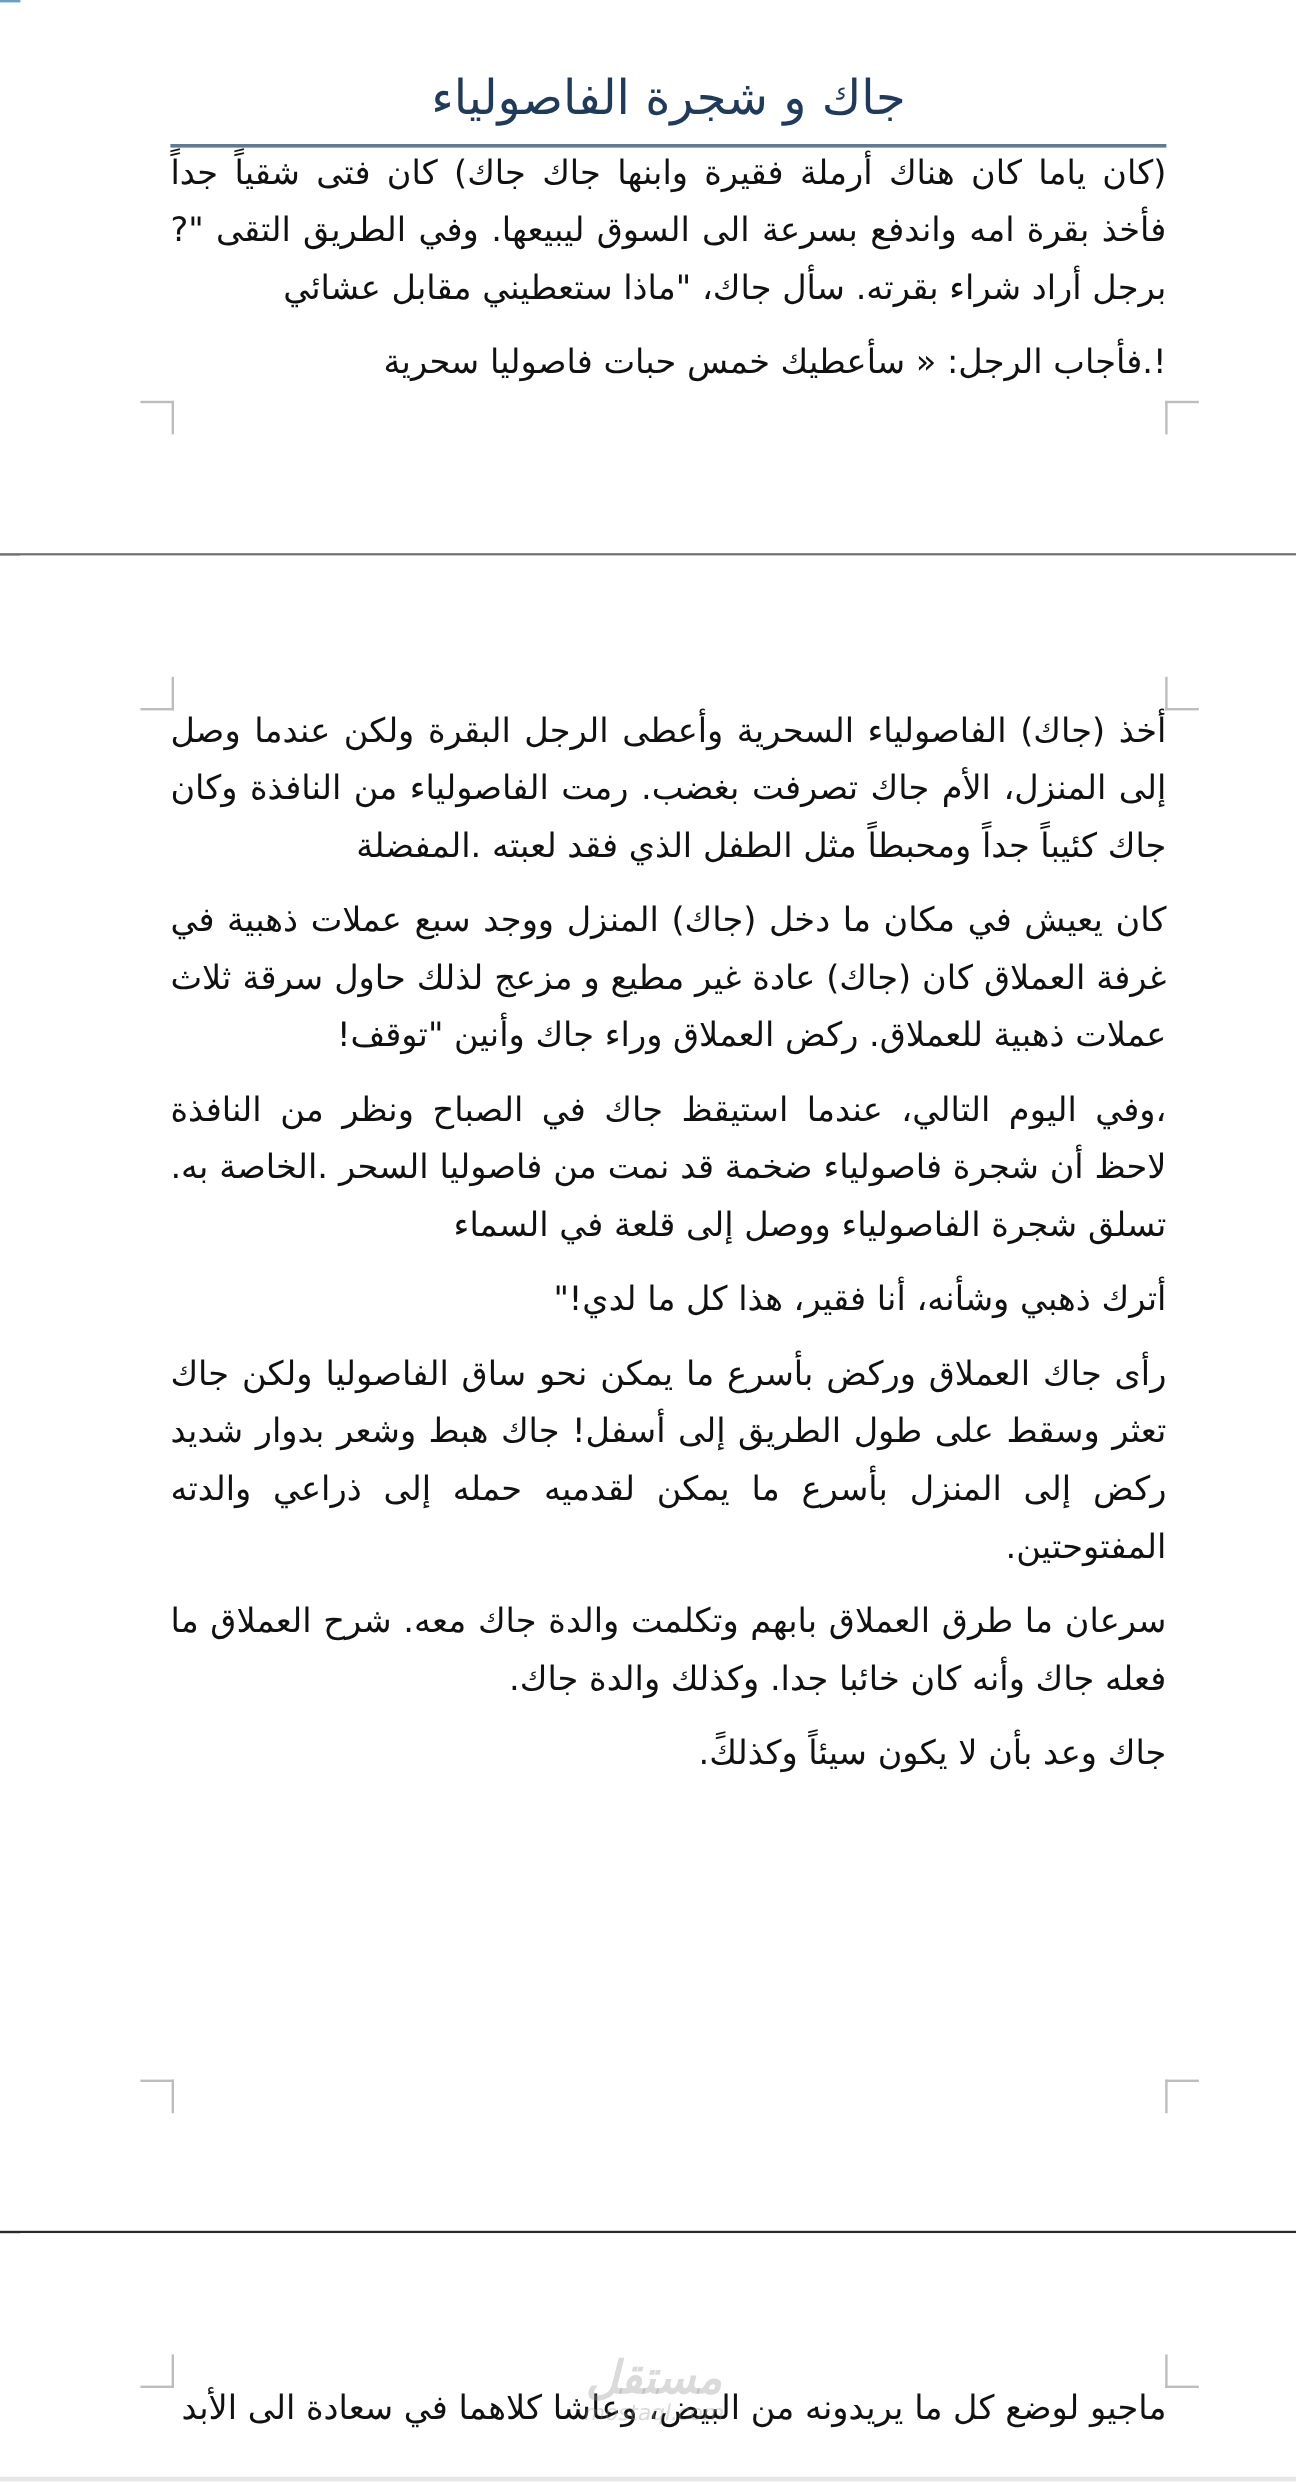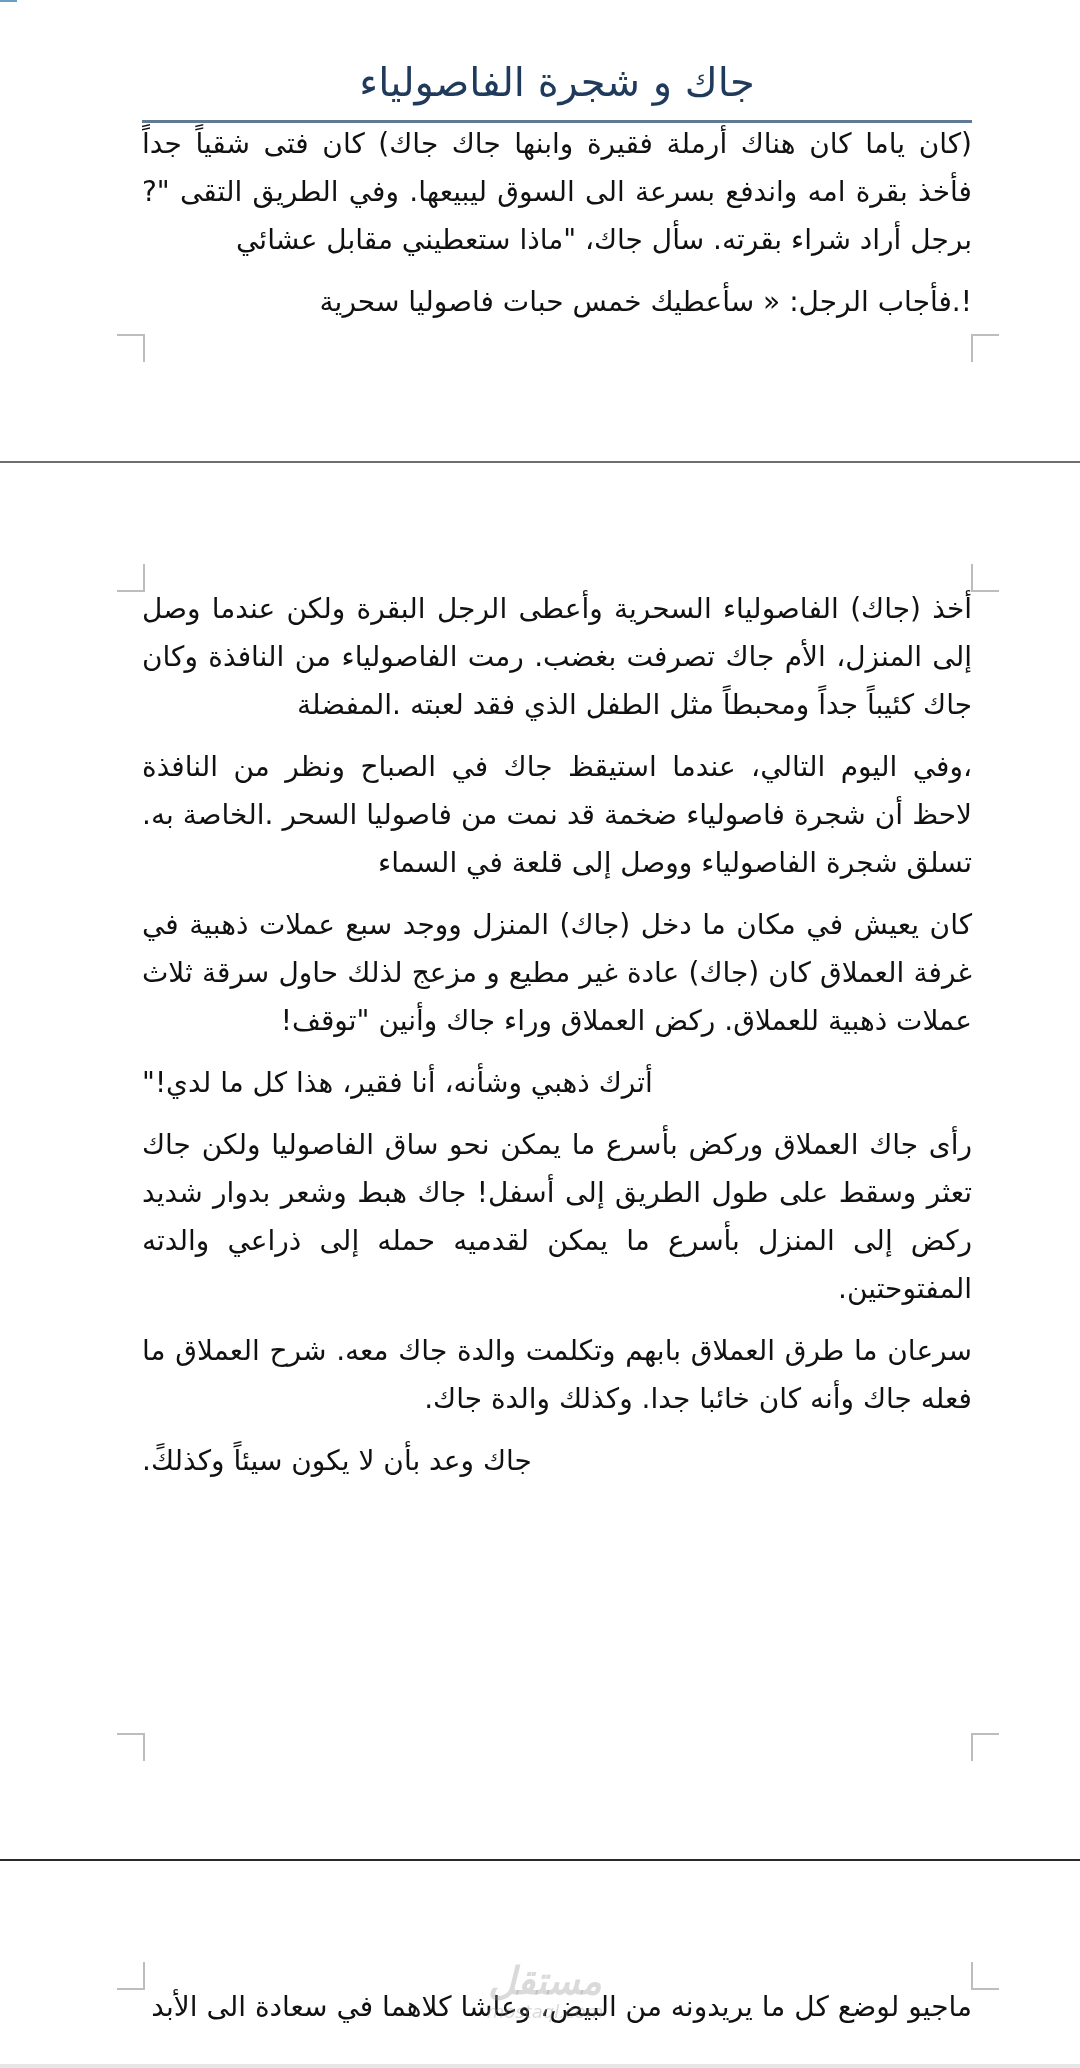--- a/index.html
+++ b/index.html
@@ -71,21 +71,21 @@
       width: 830px;
       direction: rtl;
       text-align: justify;
       font-size: 28px;
       line-height: 48px;
     }
     .para {
       margin: 0 0 14px 0;
     }
     .para.last-right {
-      text-align: left;
+      text-align: right;
     }
     .watermark {
       position: absolute;
       left: 470px;
       top: 1960px;
       width: 150px;
       text-align: center;
       color: rgba(150,150,150,0.35);
       pointer-events: none;
       font-style: italic;
@@ -125,22 +125,22 @@
 </div>
 
 <div class="page-sep" style="top:461px;"></div>
 
 <div class="page" style="top:463px; height:1024px;">
   <div class="corner tl" style="left:100px; top:101px;"></div>
   <div class="corner tr" style="left:954px; top:101px;"></div>
 
   <div class="text-block" style="top:122px;">
     <p class="para">أخذ (جاك) الفاصولياء السحرية وأعطى الرجل البقرة ولكن عندما وصل إلى المنزل، الأم جاك تصرفت بغضب. رمت الفاصولياء من النافذة وكان جاك كئيباً جداً ومحبطاً مثل الطفل الذي فقد لعبته .المفضلة</p>
+    <p class="para">كان يعيش في مكان ما دخل (جاك) المنزل ووجد سبع عملات ذهبية في غرفة العملاق كان (جاك) عادة غير مطيع و مزعج لذلك حاول سرقة ثلاث عملات ذهبية للعملاق. ركض العملاق وراء جاك وأنين "توقف!</p>
     <p class="para">،وفي اليوم التالي، عندما استيقظ جاك في الصباح ونظر من النافذة لاحظ أن شجرة فاصولياء ضخمة قد نمت من فاصوليا السحر .الخاصة به. تسلق شجرة الفاصولياء ووصل إلى قلعة في السماء</p>
-    <p class="para">كان يعيش في مكان ما دخل (جاك) المنزل ووجد سبع عملات ذهبية في غرفة العملاق كان (جاك) عادة غير مطيع و مزعج لذلك حاول سرقة ثلاث عملات ذهبية للعملاق. ركض العملاق وراء جاك وأنين "توقف!</p>
     <p class="para last-right">أترك ذهبي وشأنه، أنا فقير، هذا كل ما لدي!"</p>
     <p class="para">رأى جاك العملاق وركض بأسرع ما يمكن نحو ساق الفاصوليا ولكن جاك تعثر وسقط على طول الطريق إلى أسفل! جاك هبط وشعر بدوار شديد ركض إلى المنزل بأسرع ما يمكن لقدميه حمله إلى ذراعي والدته المفتوحتين.</p>
     <p class="para">سرعان ما طرق العملاق بابهم وتكلمت والدة جاك معه. شرح العملاق ما فعله جاك وأنه كان خائبا جدا. وكذلك والدة جاك.</p>
     <p class="para last-right">جاك وعد بأن لا يكون سيئاً وكذلكً.</p>
   </div>
 
   <div class="corner bl" style="left:100px; top:1270px;"></div>
   <div class="corner br" style="left:954px; top:1270px;"></div>
 </div>
 

